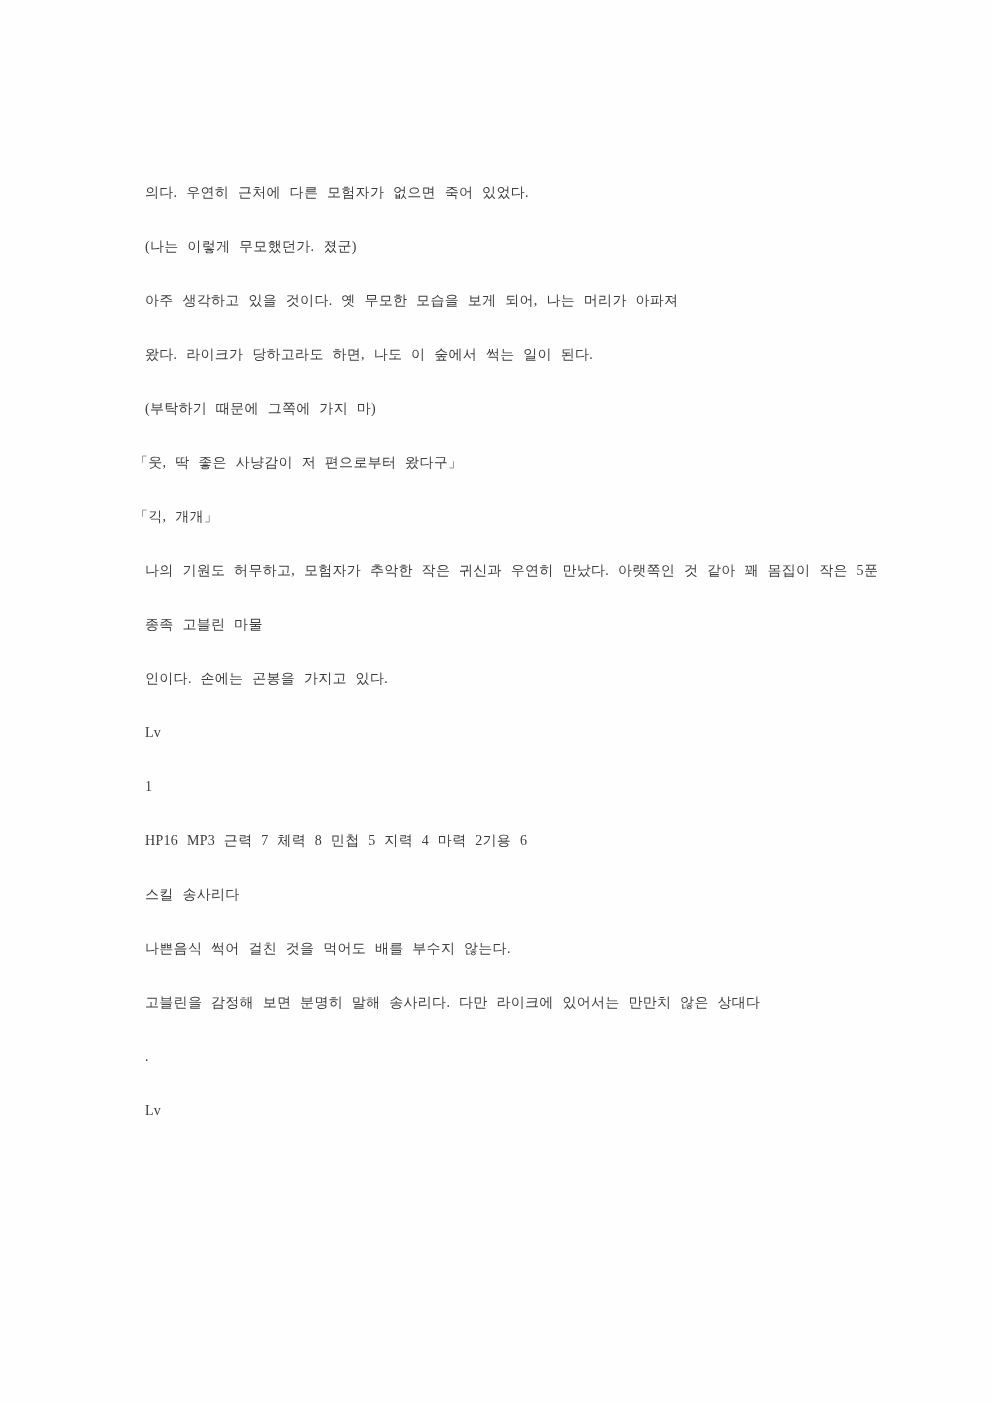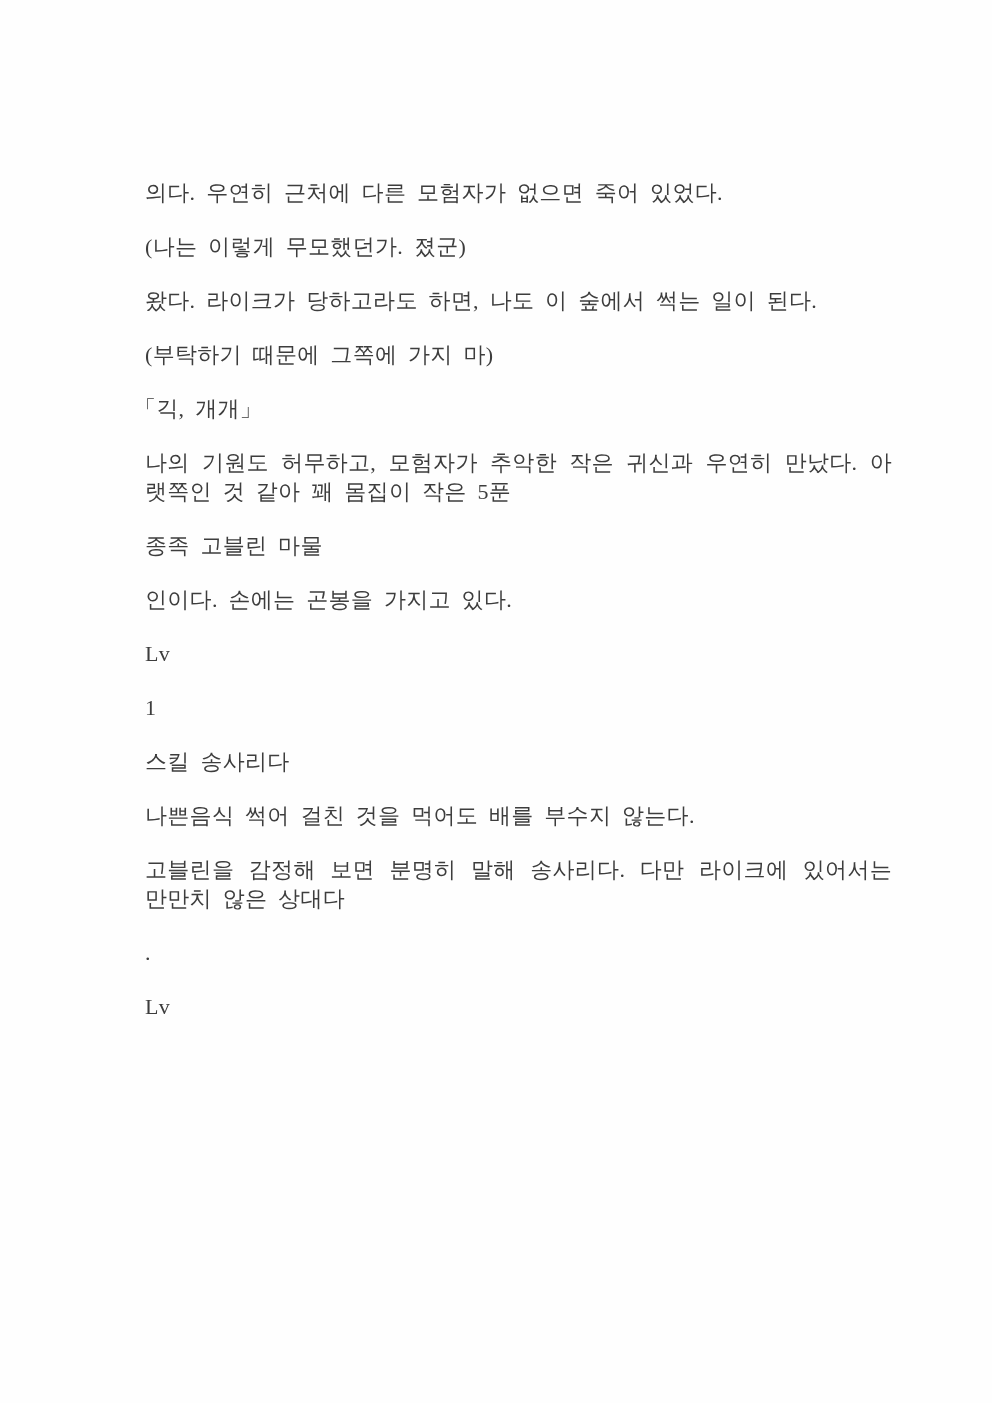--- a/index.html
+++ b/index.html
@@ -15,46 +15,49 @@
   }
   .page {
     box-sizing: border-box;
     width: 992px;
     height: 1403px;
     background: #fefefe;
     padding: 178px 100px 120px 145px;
   }
   .doc p {
     margin: 0 0 25px 0;
-    font-size: 22px;
+    font-size: 14px;
     line-height: 29px;
     color: #3d3d3d;
     text-align: justify;
     word-spacing: 5px;
     letter-spacing: 0.3px;
   }
   
   .doc p.bracket {
     margin-left: -11px;
   }
 </style>
 </head>
 <body>
 
 <div class="page">
   <div class="doc">
     <p>의다. 우연히 근처에 다른 모험자가 없으면 죽어 있었다.</p>
     <p>(나는 이렇게 무모했던가. 졌군)</p>
+    <p>아주 생각하고 있을 것이다. 옛 무모한 모습을 보게 되어, 나는 머리가 아파져</p>
     <p>왔다. 라이크가 당하고라도 하면, 나도 이 숲에서 썩는 일이 된다.</p>
     <p>(부탁하기 때문에 그쪽에 가지 마)</p>
+    <p class="bracket">「웃, 딱 좋은 사냥감이 저 편으로부터 왔다구」</p>
     <p class="bracket">「긱, 개개」</p>
     <p>나의 기원도 허무하고, 모험자가 추악한 작은 귀신과 우연히 만났다. 아랫쪽인 것 같아 꽤 몸집이 작은 5푼</p>
     <p>종족 고블린 마물</p>
     <p>인이다. 손에는 곤봉을 가지고 있다.</p>
     <p>Lv</p>
     <p>1</p>
+    <p>HP16 MP3 근력 7 체력 8 민첩 5 지력 4 마력 2기용 6</p>
     <p>스킬 송사리다</p>
     <p>나쁜음식 썩어 걸친 것을 먹어도 배를 부수지 않는다.</p>
     <p>고블린을 감정해 보면 분명히 말해 송사리다. 다만 라이크에 있어서는 만만치 않은 상대다</p>
     <p>.</p>
     <p>Lv</p>
   </div>
 </div>
 
 </body></html>

